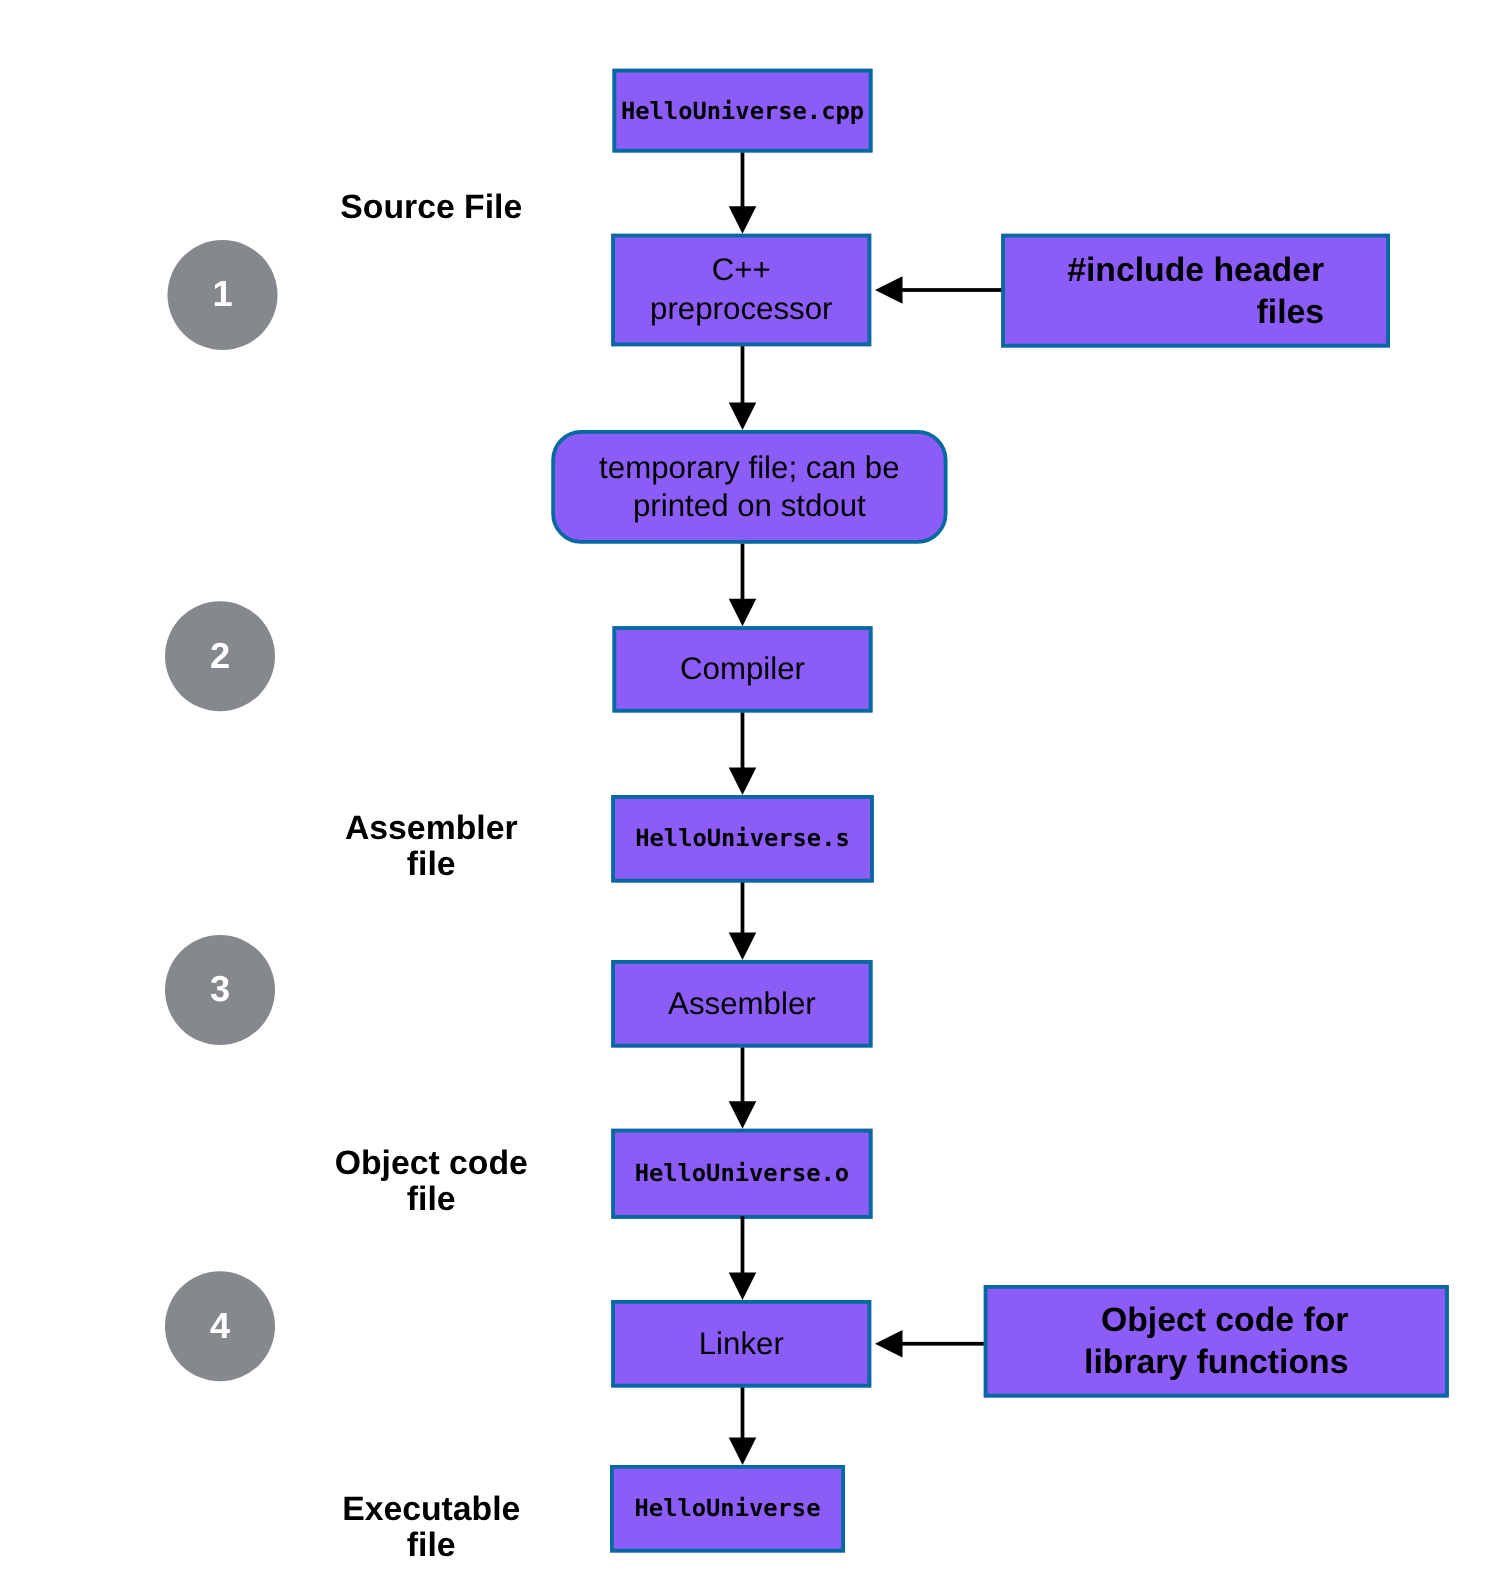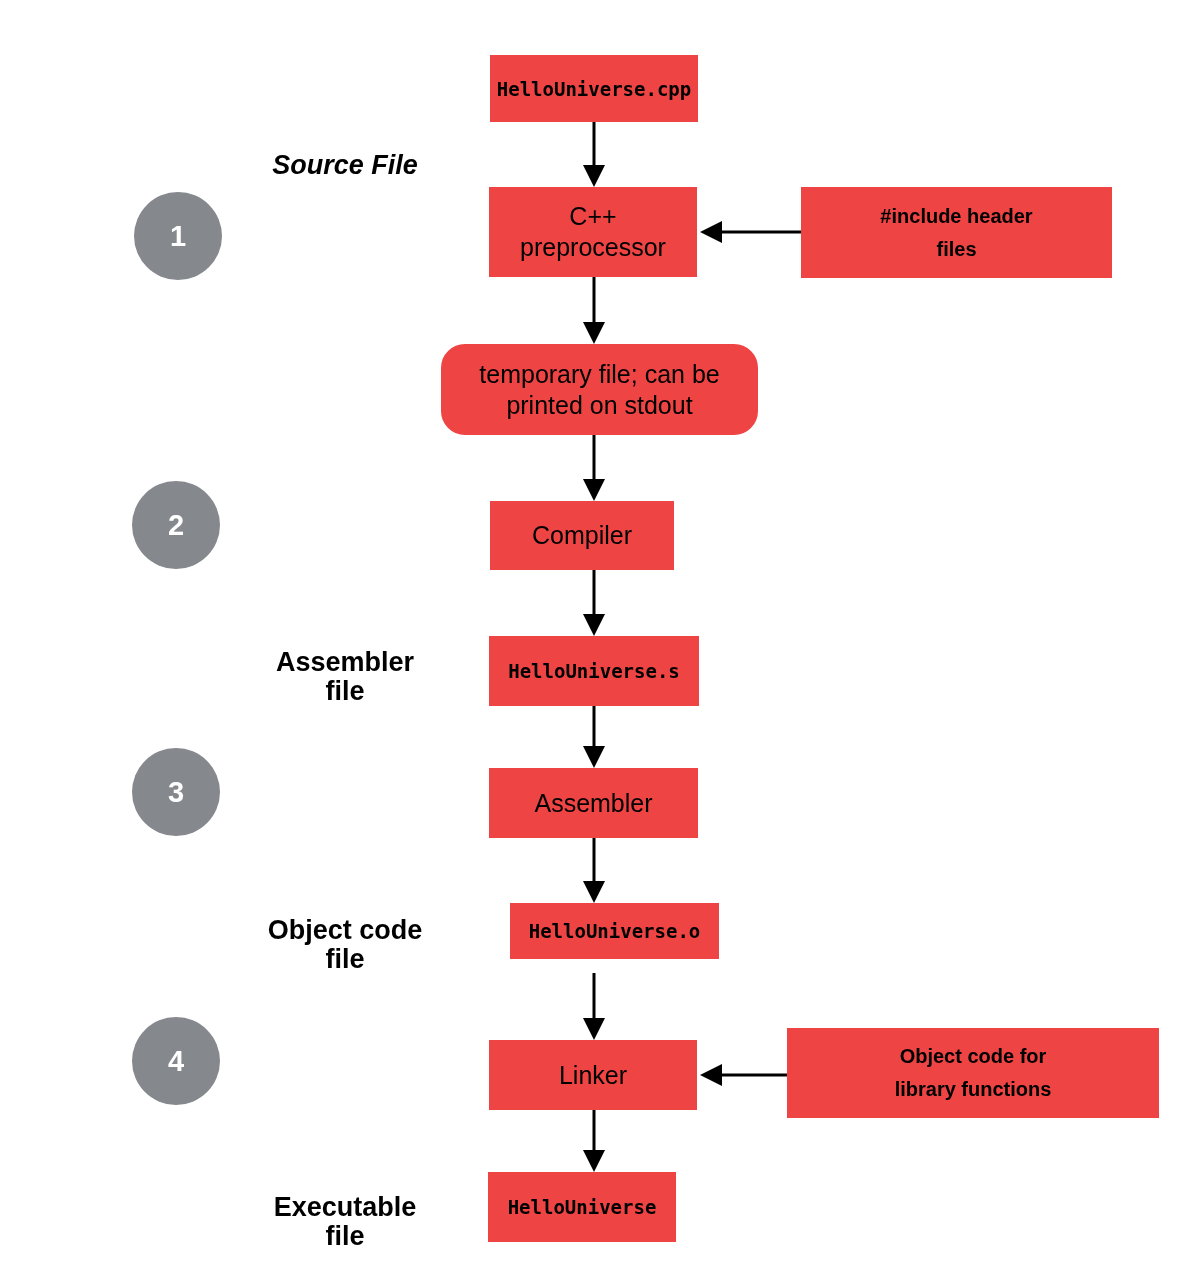--- a/index.html
+++ b/index.html
@@ -8,29 +8,29 @@
     width:1203px;height:1261px;
     background:#ffffff;
     font-family:"Liberation Sans",sans-serif;
     color:#000;
     overflow:hidden;
   }
   
   .box{
     position:absolute;
     box-sizing:border-box;
-    background:#ef4444;
-    border:3px solid #ef4444;
+    background:#8b5cf6;
+    border:3px solid #0369a1;
     display:flex;align-items:center;justify-content:center;
     text-align:center;
   }
   .box span{white-space:pre-line;display:block;}
   .box.sans span{font-size:25px;line-height:31px;font-weight:400;}
   .box.mono span{font-family:"DejaVu Sans Mono","Liberation Mono",monospace;font-size:19px;font-weight:700;letter-spacing:0px;}
-  .box.callout span{font-size:20px;line-height:33px;font-weight:700;}
+  .box.callout span{font-size:27px;line-height:33px;font-weight:700;text-align:right;}
   
   .side-label{
     position:absolute;width:260px;
     text-align:center;font-size:27px;line-height:29px;font-weight:700;
     white-space:pre-line;
   }
   
   .step-circle{
     position:absolute;width:88px;height:88px;border-radius:50%;
     background:#85888C;
@@ -45,21 +45,21 @@
   .arrow-h{position:absolute;height:24px;}
   .arrow-h .shaft{position:absolute;top:50%;left:14px;right:0;height:3px;transform:translateY(-50%);background:#000;}
   .arrow-h .head{position:absolute;top:50%;left:0;transform:translateY(-50%);width:0;height:0;
     border-top:11px solid transparent;border-bottom:11px solid transparent;border-right:22px solid #000;}
 </style>
 </head>
 <body>
 
 <div class="canvas">
 
-  <div class="side-label" style="left:215px;top:151px;font-style:italic;">Source File</div>
+  <div class="side-label" style="left:215px;top:151px;">Source File</div>
   <div class="side-label" style="left:215px;top:648px;">Assembler
 file</div>
   <div class="side-label" style="left:215px;top:916px;">Object code
 file</div>
   <div class="side-label" style="left:215px;top:1193px;">Executable
 file</div>
 
   <div class="step-circle" style="left:134px;top:192px;">
     <span>1</span>
   </div>
@@ -77,30 +77,30 @@
     <span>HelloUniverse.cpp</span>
   </div>
   <div class="box sans" style="left:489px;top:187px;width:208px;height:90px;">
     <span>C++
 preprocessor</span>
   </div>
   <div class="box sans" style="left:441px;top:344px;width:317px;height:91px;border-radius:24px;">
     <span>temporary file; can be
 printed on stdout</span>
   </div>
-  <div class="box sans" style="left:490px;top:501px;width:184px;height:69px;">
+  <div class="box sans" style="left:490px;top:501px;width:208px;height:69px;">
     <span>Compiler</span>
   </div>
   <div class="box mono" style="left:489px;top:636px;width:210px;height:70px;">
     <span>HelloUniverse.s</span>
   </div>
   <div class="box sans" style="left:489px;top:768px;width:209px;height:70px;">
     <span>Assembler</span>
   </div>
-  <div class="box mono" style="left:489px;top:903px;width:209px;height:56px;margin-left:21px;">
+  <div class="box mono" style="left:489px;top:903px;width:209px;height:72px;">
     <span>HelloUniverse.o</span>
   </div>
   <div class="box sans" style="left:489px;top:1040px;width:208px;height:70px;">
     <span>Linker</span>
   </div>
   <div class="box mono" style="left:488px;top:1172px;width:188px;height:70px;">
     <span>HelloUniverse</span>
   </div>
 
   <div class="box callout" style="left:801px;top:187px;width:311px;height:91px;">

